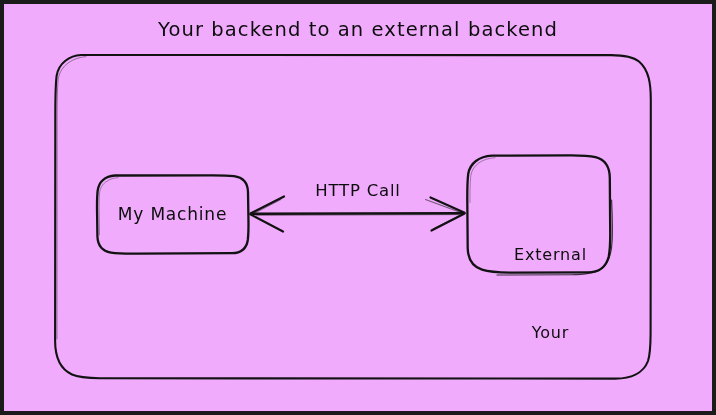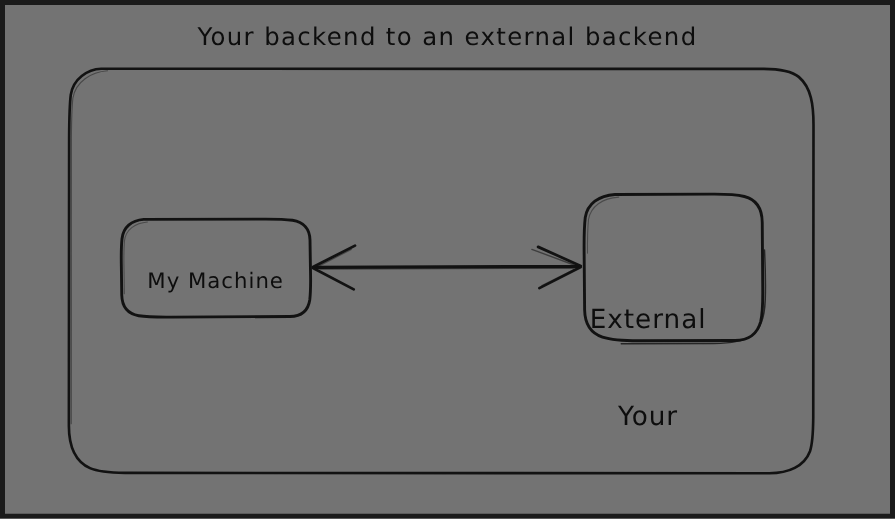--- a/index.html
+++ b/index.html
@@ -11,21 +11,21 @@
   body {
     width: 716px;
     height: 415px;
     overflow: hidden;
     font-family: "DejaVu Sans", sans-serif;
   }
   #canvas {
     position: relative;
     width: 716px;
     height: 415px;
-    background: #737373;
+    background: #f0abfc;
     box-sizing: border-box;
   }
   
   #frame {
     position: absolute;
     left: 0; top: 0;
     width: 716px;
     height: 415px;
     box-sizing: border-box;
     border: 4px solid #1b1b1b;
@@ -52,31 +52,31 @@
   #diagram-title {
     left: 0;
     top: 17px;
     width: 716px;
     font-size: 19.5px;
     line-height: 26px;
     letter-spacing: 1.1px;
   }
   #node-left-label {
     left: 97px;
-    top: 214px;
+    top: 203px;
     width: 151px;
     font-size: 17px;
     line-height: 22px;
     letter-spacing: 0.8px;
   }
   #node-right-label {
-    left: 447px;
+    left: 479px;
     top: 190px;
     width: 143px;
-    font-size: 21px;
+    font-size: 16px;
     line-height: 26px;
     letter-spacing: 0.8px;
   }
   #edge-label {
     left: 285px;
     top: 180px;
     width: 146px;
     font-size: 16.5px;
     line-height: 22px;
     letter-spacing: 0.8px;
@@ -177,15 +177,16 @@
 
   <div class="hand-text" id="diagram-title">Your backend to an external backend</div>
 
   <div class="hand-text" id="node-left-label">My Machine</div>
 
   <div id="node-right-label" class="hand-text">
     <div>External</div>
     <div>Your</div>
   </div>
 
+  <div class="hand-text" id="edge-label">HTTP Call</div>
 
   <div id="frame"></div>
 </div>
 
 </body></html>

